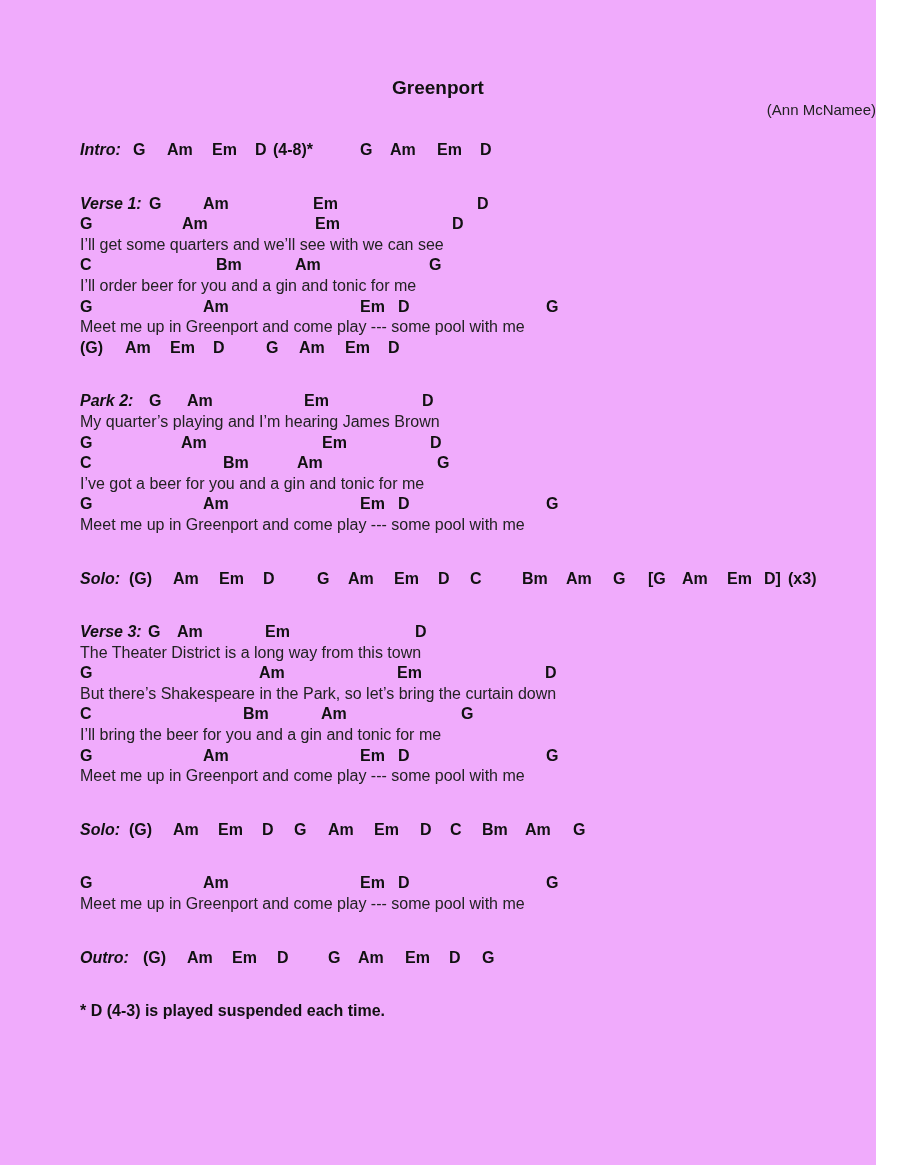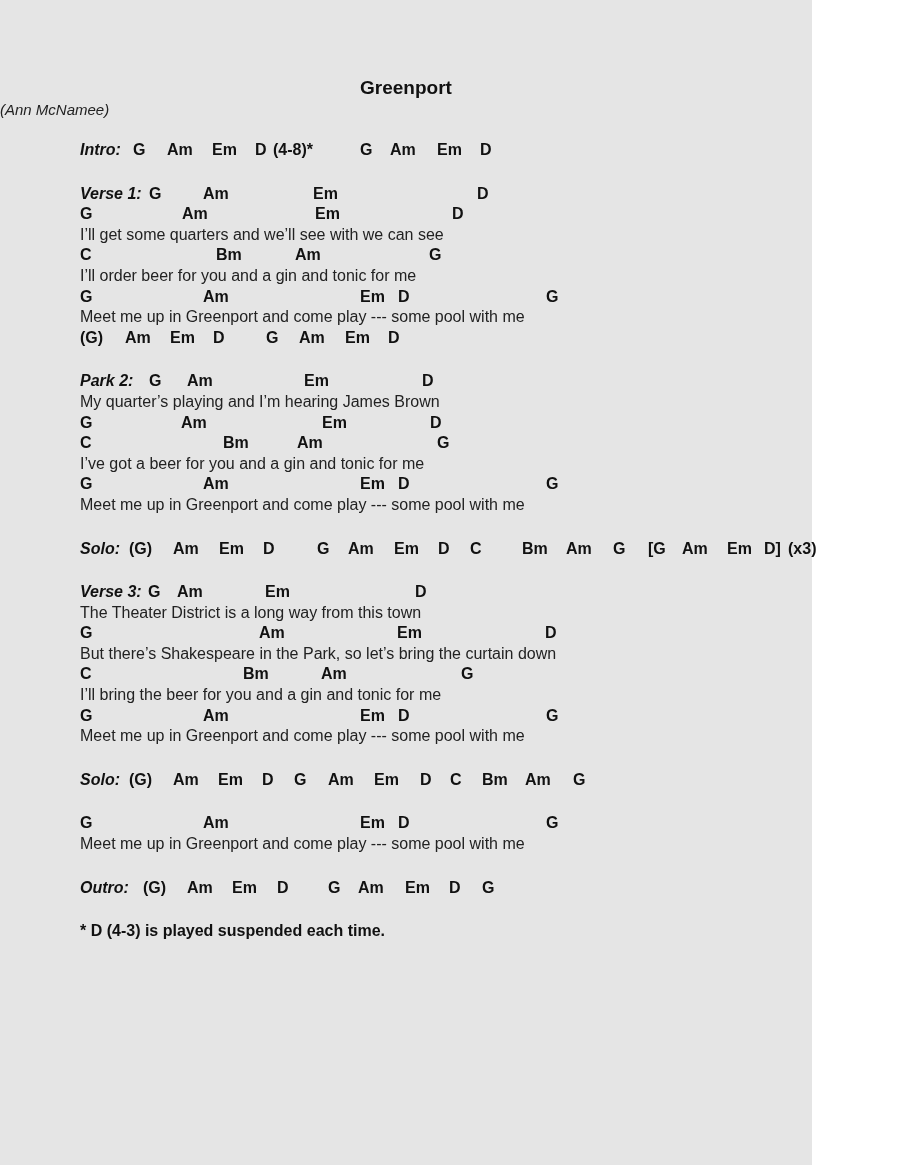--- a/index.html
+++ b/index.html
@@ -9,45 +9,44 @@
   }
   body {
     width: 900px;
     height: 1165px;
     overflow: hidden;
     font-family: "Liberation Sans", sans-serif;
     color: #1a1a1a;
   }
   .page {
     position: relative;
-    width: 812px;
+    width: 876px;
     height: 1165px;
-    background: #e5e5e5;
+    background: #f0abfc;
   }
   .title {
     margin: 0;
     padding-top: 76px;
     text-align: center;
     font-size: 19px;
     line-height: 24px;
     font-weight: bold;
     color: #111111;
   }
   .subtitle {
-    text-align: left;
-    font-style: italic;
+    text-align: right;
     font-size: 15px;
     line-height: 20px;
     color: #222222;
   }
   .song-body {
     margin-top: 19px;
   }
   .block + .block {
-    margin-top: 23px;
+    margin-top: 33px;
   }
   .line {
     position: relative;
     height: 20.6px;
   }
   .chord {
     position: absolute;
     top: 1px;
     font-weight: bold;
     font-size: 16px;

